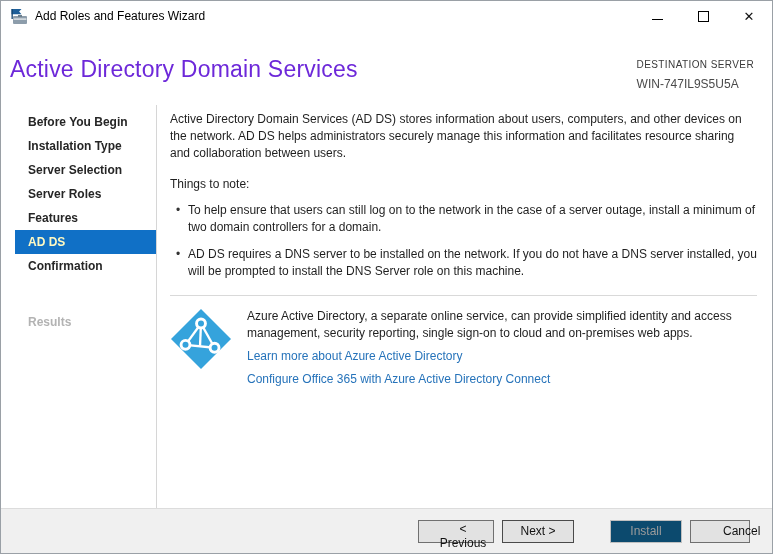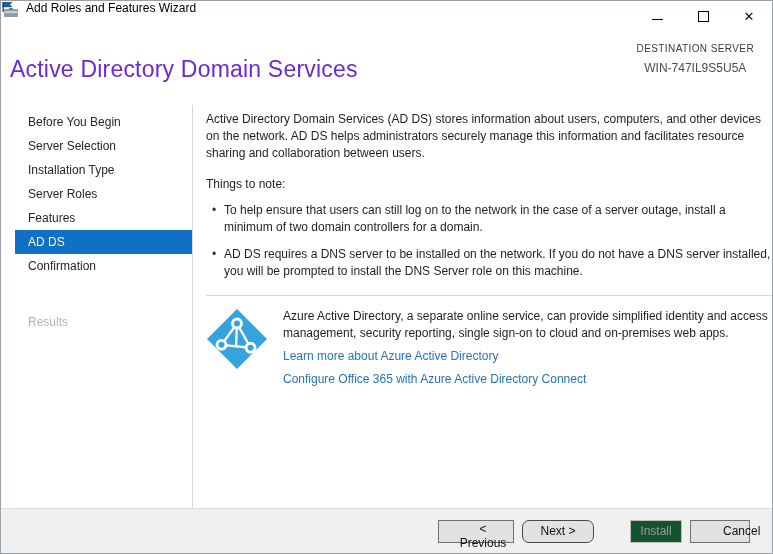--- a/index.html
+++ b/index.html
@@ -2,38 +2,38 @@
 <html><head>
 <meta charset="utf-8">
 <style>
   html,body{margin:0;padding:0;background:#e8e8e8;}
   .window{
     width:773px;height:554px;box-sizing:border-box;position:relative;
     background:#ffffff;border:1px solid #9aa0a6;overflow:hidden;
     font-family:"Liberation Sans","DejaVu Sans",sans-serif;color:#1f1f1f;
   }
   
-  .titlebar{height:30px;display:flex;align-items:flex-start;background:#fff;}
+  .titlebar{height:30px;display:flex;align-items:center;padding-left:9px;background:#fff;}
   .app-icon{width:18px;height:17px;display:inline-block;flex:none;}
   .title-text{font-size:12px;color:#000;margin-left:7px;white-space:nowrap;}
   .controls{margin-left:auto;display:flex;height:100%;}
   .ctrl{width:46px;height:100%;display:flex;align-items:center;justify-content:center;
         font-size:13px;color:#111;cursor:default;}
   .min-bar{width:11px;border-top:1px solid #000;display:inline-block;margin-top:6px;}
   .max-box{width:9px;height:9px;border:1px solid #000;display:inline-block;}
   
   .header{height:74px;position:relative;}
   .page-title{margin:0;padding:25px 0 0 9px;font-size:23px;font-weight:300;
               color:#6d28d9;letter-spacing:.2px;}
-  .dest{position:absolute;top:12px;right:18px;text-align:center;color:#3a3a3a;}
+  .dest{position:absolute;top:28px;right:18px;text-align:left;color:#3a3a3a;}
   .dest-label{font-size:10px;letter-spacing:.4px;}
   .dest-server{font-size:12px;margin-top:7px;color:#4a4a4a;}
   
   .body{display:flex;height:403px;}
-  .sidebar{width:192px;flex:none;border-right:1px solid #d6d6d6;padding-top:5px;box-sizing:border-box;}
+  .sidebar{width:156px;flex:none;border-right:1px solid #d6d6d6;padding-top:5px;box-sizing:border-box;font-weight:bold;}
   .nav-item{margin-left:14px;padding:5px 0 5px 13px;font-size:12px;line-height:14px;
             color:#262626;cursor:default;}
   .nav-item.active{background:#1070c6;color:#fef9c3;}
   .nav-item.disabled{color:#b3b3b3;margin-top:32px;}
   .content{flex:1;padding:6px 15px 0 13px;font-size:12px;line-height:1.4;color:#1f1f1f;}
   .intro{margin:0;}
   .note-head{margin:15px 0 0 0;}
   ul.notes{margin:9px 0 0 0;padding-left:18px;list-style:none;}
   li.note{position:relative;margin-bottom:10px;}
   li.note::before{content:"\2022";position:absolute;left:-12px;color:#333;}
@@ -43,22 +43,22 @@
   .azure-text{margin-left:15px;width:492px;}
   .azure-text p{margin:0;}
   .azure-links a{display:block;color:#2673ba;text-decoration:none;margin-top:6px;cursor:pointer;}
   
   .footer{position:absolute;left:0;right:0;bottom:0;height:45px;background:#f0f0f0;
           border-top:1px solid #dcdcdc;display:flex;align-items:center;
           justify-content:flex-end;padding-right:22px;box-sizing:border-box;}
   .btn{height:23px;font-size:12px;font-family:inherit;color:#111;
        background:#e2e2e2;border:1px solid #707070;margin-left:8px;cursor:default;}
   .btn-previous{width:76px;padding-left:20px;}
-  .btn-next{width:72px;border-color:#4a4a4a;border-radius:7px;}
-  .btn-install{width:52px;margin-left:36px;background:#14532d;border-color:#c0c0c0;color:#9b9b9b;}
+  .btn-next{width:72px;border-color:#4a4a4a;}
+  .btn-install{width:72px;margin-left:36px;background:#0c4a6e;border-color:#c0c0c0;color:#9b9b9b;}
   .btn-cancel{width:60px;padding-left:32px;}
 </style>
 </head>
 <body>
 
 <div class="window">
 
   <div class="titlebar">
     <span class="app-icon">
       <svg width="18" height="17" viewBox="0 0 18 17">
@@ -87,22 +87,22 @@
     <h1 class="page-title">Active Directory Domain Services</h1>
     <div class="dest">
       <div class="dest-label">DESTINATION SERVER</div>
       <div class="dest-server">WIN-747IL9S5U5A</div>
     </div>
   </div>
 
   <div class="body">
     <nav class="sidebar">
       <div class="nav-item">Before You Begin</div>
+      <div class="nav-item">Installation Type</div>
       <div class="nav-item">Server Selection</div>
-      <div class="nav-item">Installation Type</div>
       <div class="nav-item">Server Roles</div>
       <div class="nav-item">Features</div>
       <div class="nav-item active">AD DS</div>
       <div class="nav-item">Confirmation</div>
       <div class="nav-item disabled">Results</div>
     </nav>
 
     <div class="content">
       <p class="intro">Active Directory Domain Services (AD DS) stores information about users, computers, and other devices on the network.  AD DS helps administrators securely manage this information and facilitates resource sharing and collaboration between users.</p>
       <p class="note-head">Things to note:</p>

